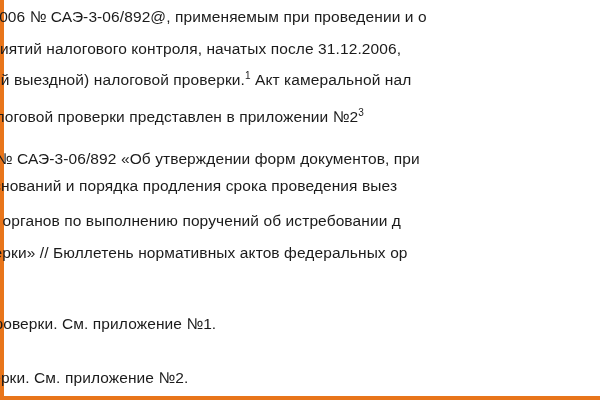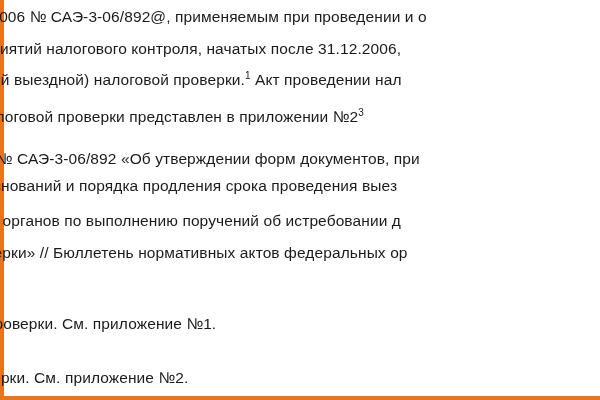--- a/index.html
+++ b/index.html
@@ -80,21 +80,21 @@
 
   <div class="left-edge"></div>
   <div class="bottom-edge"></div>
 
   <div class="text-layer">
 
     <div class="line l1">.2006 № САЭ-3-06/892@, применяемым при проведении и о</div>
 
     <div class="line l2">оприятий налогового контроля, начатых после 31.12.2006,</div>
 
-    <div class="line l3"><span>орной выездной) налоговой проверки.</span><span class="sup">1</span><span> Акт проведении нал</span></div>
+    <div class="line l3"><span>орной выездной) налоговой проверки.</span><span class="sup">1</span><span> Акт камеральной нал</span></div>
 
     <div class="line l4"><span> налоговой проверки представлен в приложении №2</span><span class="sup">3</span></div>
 
     <div class="line l5">06 № САЭ-3-06/892 «Об утверждении форм документов, при</div>
 
     <div class="line l6">ок; оснований и порядка продления срока проведения выез</div>
 
     <div class="line l7">овых органов по выполнению поручений об истребовании д</div>
 
     <div class="line l8">роверки» // Бюллетень нормативных актов федеральных ор</div>

